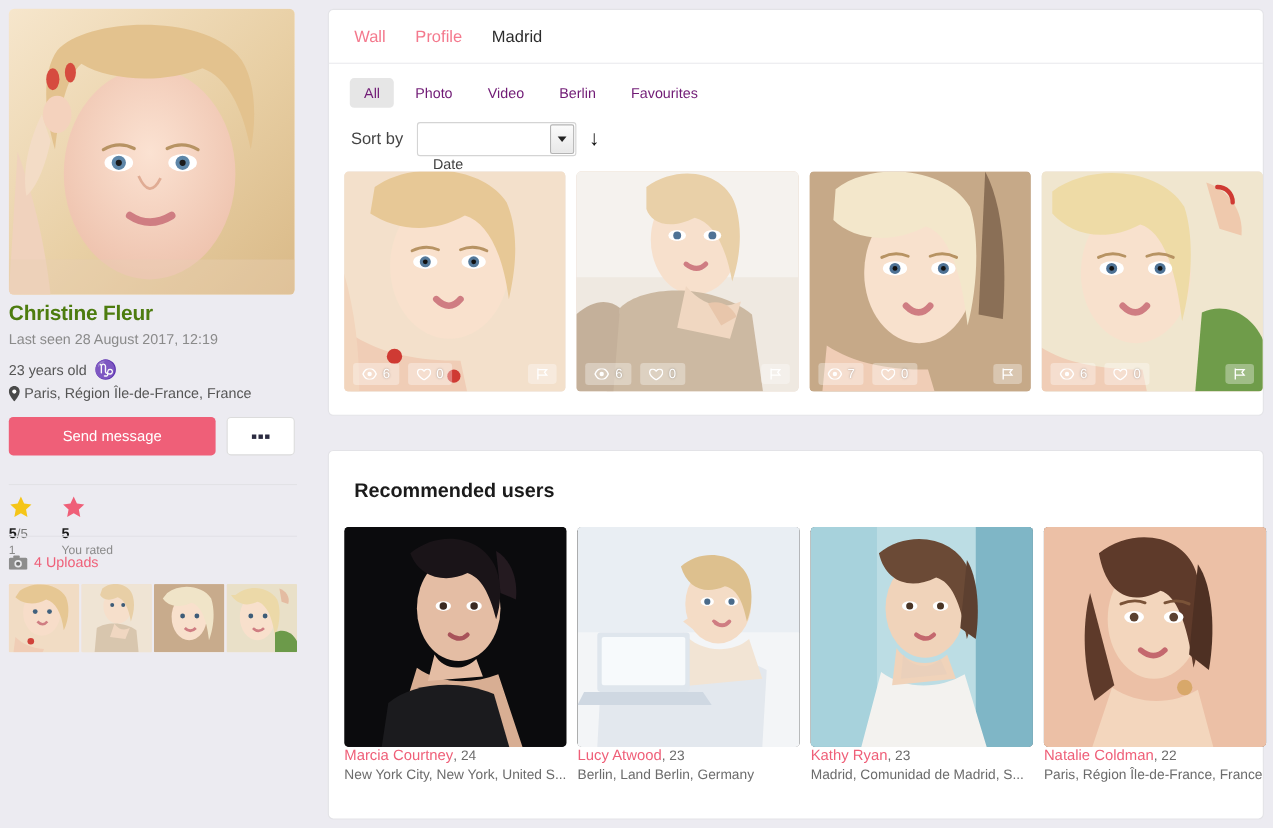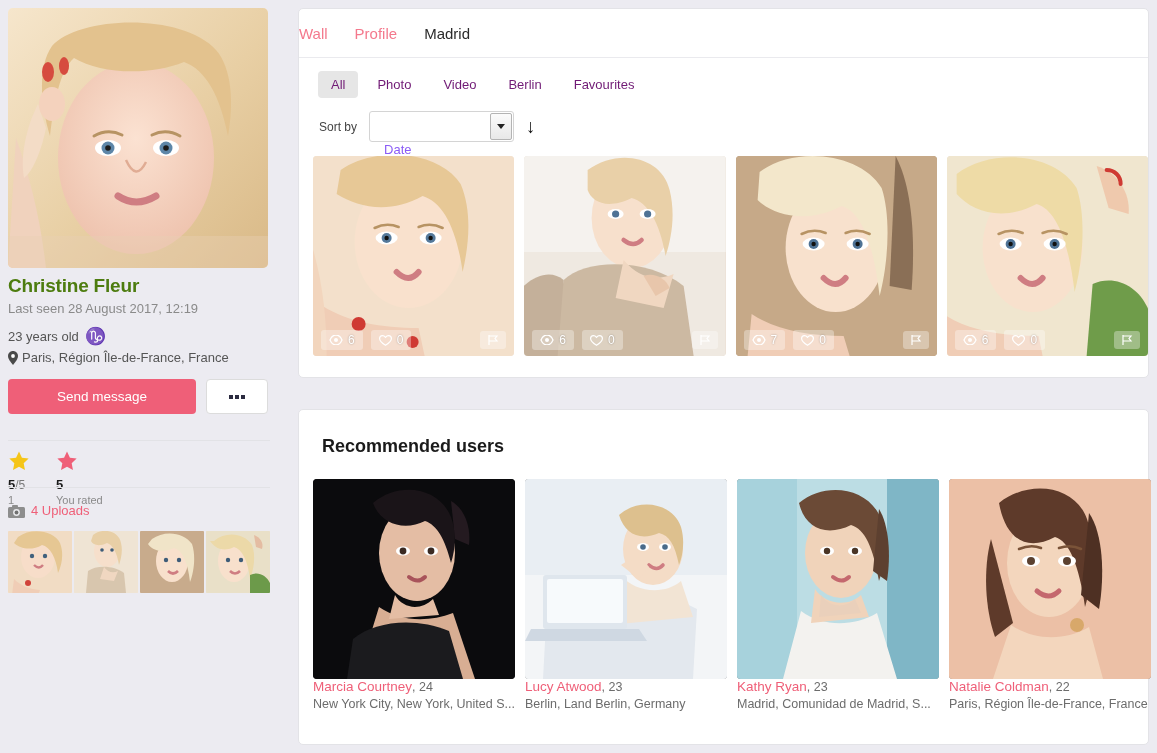--- a/index.html
+++ b/index.html
@@ -98,40 +98,40 @@
   .card {
     background: #fff;
     border: 1px solid #e3e3e7;
     border-radius: 5px;
   }
 
   .gallery-card { position: absolute; left: 0; top: 0; width: 851px; height: 370px; }
 
   .tabs-top {
     height: 49px; border-bottom: 1px solid #eaeaee;
-    display: flex; align-items: center; gap: 27px;
+    display: flex; align-items: center; padding-left: 23px; gap: 27px;
   }
   .tab-link { font-size: 15px; color: #f4798d; cursor: pointer; }
   .tab-link.active { color: #2b2b2b; }
 
   .filter-row { display: flex; align-items: center; padding: 13px 0 0 19px; gap: 6px; }
   .filter-btn {
     font-size: 13px; color: #701a75; padding: 6px 13px;
     border-radius: 4px; cursor: pointer; background: transparent;
   }
   .filter-btn.active { background: #e6e6e6; }
 
   .sort-row { display: flex; align-items: center; padding: 13px 0 0 20px; gap: 12px; }
-  .sort-label { font-size: 12px; color: #444; text-align: right; }
+  .sort-label { font-size: 15px; color: #444; text-align: right; }
   .sort-select {
     position: relative; width: 145px; height: 31px;
     background: #fff; border: 1px solid #d4d4d4; border-radius: 3px;
     display: flex; align-items: center;
   }
-  .sort-select .val { font-size: 13px; color: #8b5cf6; padding-left: 14px; margin-top: 45px; }
+  .sort-select .val { font-size: 13px; color: #404040; padding-left: 14px; margin-top: 45px; }
   .sel-btn {
     position: absolute; right: 1px; top: 1px; width: 22px; height: 27px;
     background: linear-gradient(#fbfbfb,#e8e8e8);
     border: 1px solid #b4b4b4; border-radius: 2px;
     display: flex; align-items: center; justify-content: center;
   }
   .sel-btn .caret {
     width: 0; height: 0; border-left: 4px solid transparent;
     border-right: 4px solid transparent; border-top: 5px solid #222;
   }

